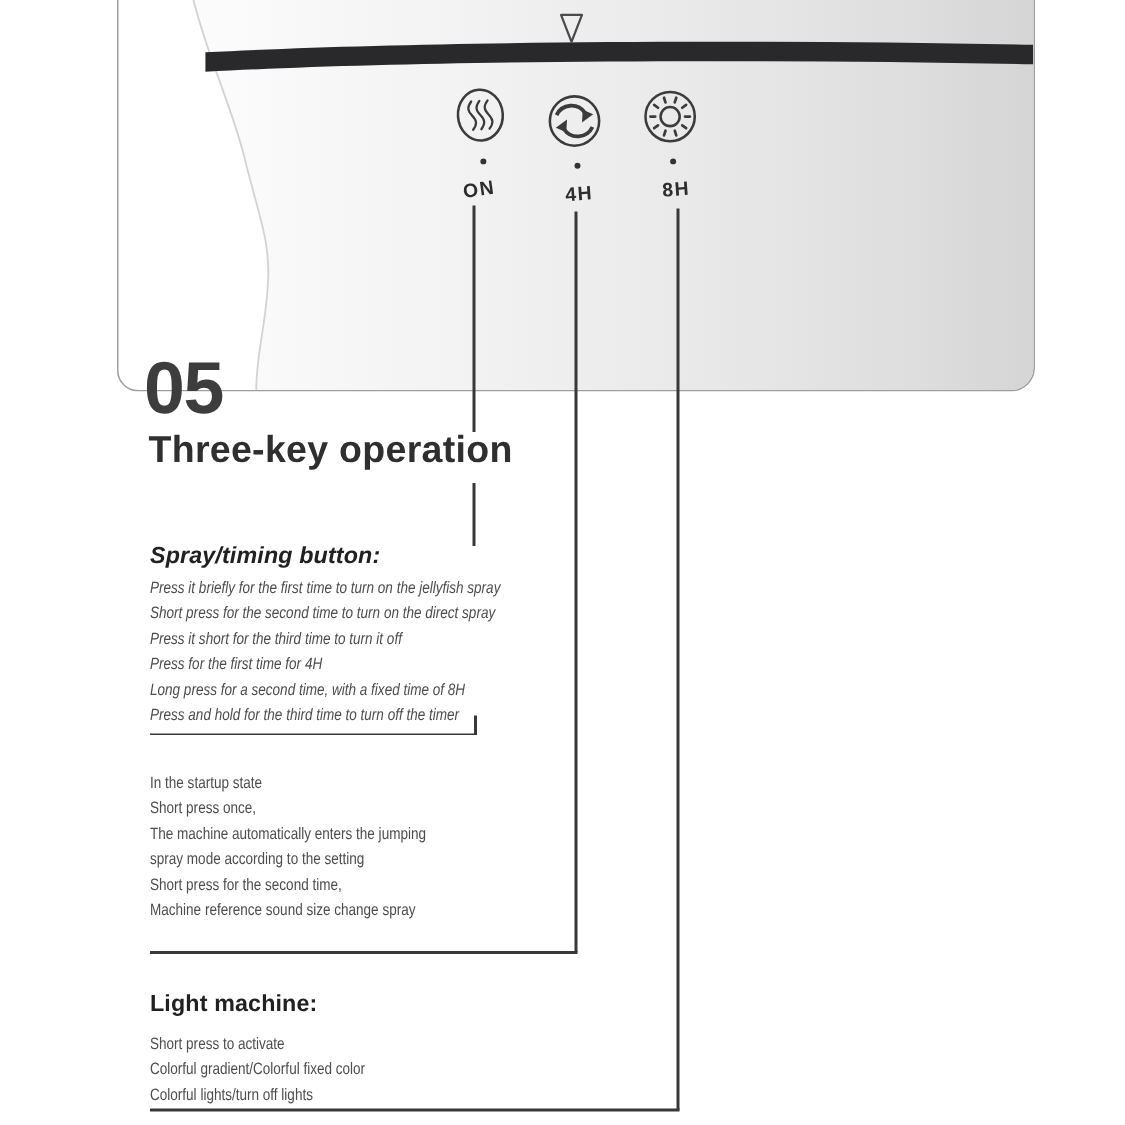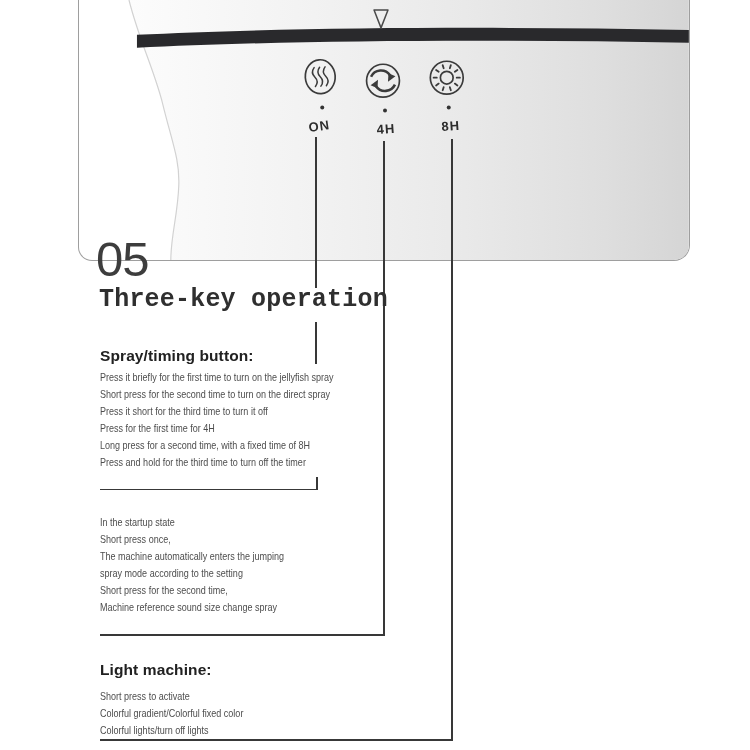--- a/index.html
+++ b/index.html
@@ -22,37 +22,37 @@
   .vl-4h{left:383.3px;top:141px;height:494px;}
   .vl-8h{left:451.3px;top:139px;height:601px;}
   .underline{position:absolute;height:1.8px;background:#383838;z-index:4;}
   .u1{left:100px;top:488.6px;width:217.5px;}
   .u1 .tick{position:absolute;right:0;bottom:0;width:1.7px;height:13px;background:#383838;}
   .u2{left:100px;top:634px;width:284.8px;}
   .u3{left:100px;top:739px;width:352.8px;}
   
   .step{
     position:absolute;left:96px;top:235px;z-index:5;
-    font-size:49px;line-height:1;font-weight:400;color:#3d3d3d;letter-spacing:-1px;
+    font-size:49px;line-height:1;font-weight:700;color:#3d3d3d;letter-spacing:-1px;
   }
   .title{
     position:absolute;left:99px;top:285px;margin:0;z-index:5;
-    font-size:25px;line-height:1.2;font-weight:700;color:#2f2f2f;letter-spacing:.2px;font-family:Liberation Mono, monospace;
+    font-size:25px;line-height:1.2;font-weight:700;color:#2f2f2f;letter-spacing:.2px;
   }
   .sec{position:absolute;left:100px;z-index:3;}
   .sec h2{
     margin:0;font-size:15.5px;line-height:19px;font-weight:700;color:#212121;
     letter-spacing:.1px;white-space:nowrap;
   }
   .lines{
     margin-top:4px;transform:scaleX(0.82);transform-origin:0 0;
     width:400px;white-space:nowrap;
   }
   .ln{font-size:11px;line-height:17px;color:#4d4d4d;letter-spacing:0;}
-  .sec-spray{top:346px;}
+  .sec-spray{top:361px;font-style:italic;}
   .sec-mode{top:507px;}
   .sec-mode .lines{margin-top:7px;}
   .sec-light{top:660px;}
   .sec-light .lines{margin-top:9px;}
 </style>
 </head>
 <body>
 
 <div class="canvas">
 

